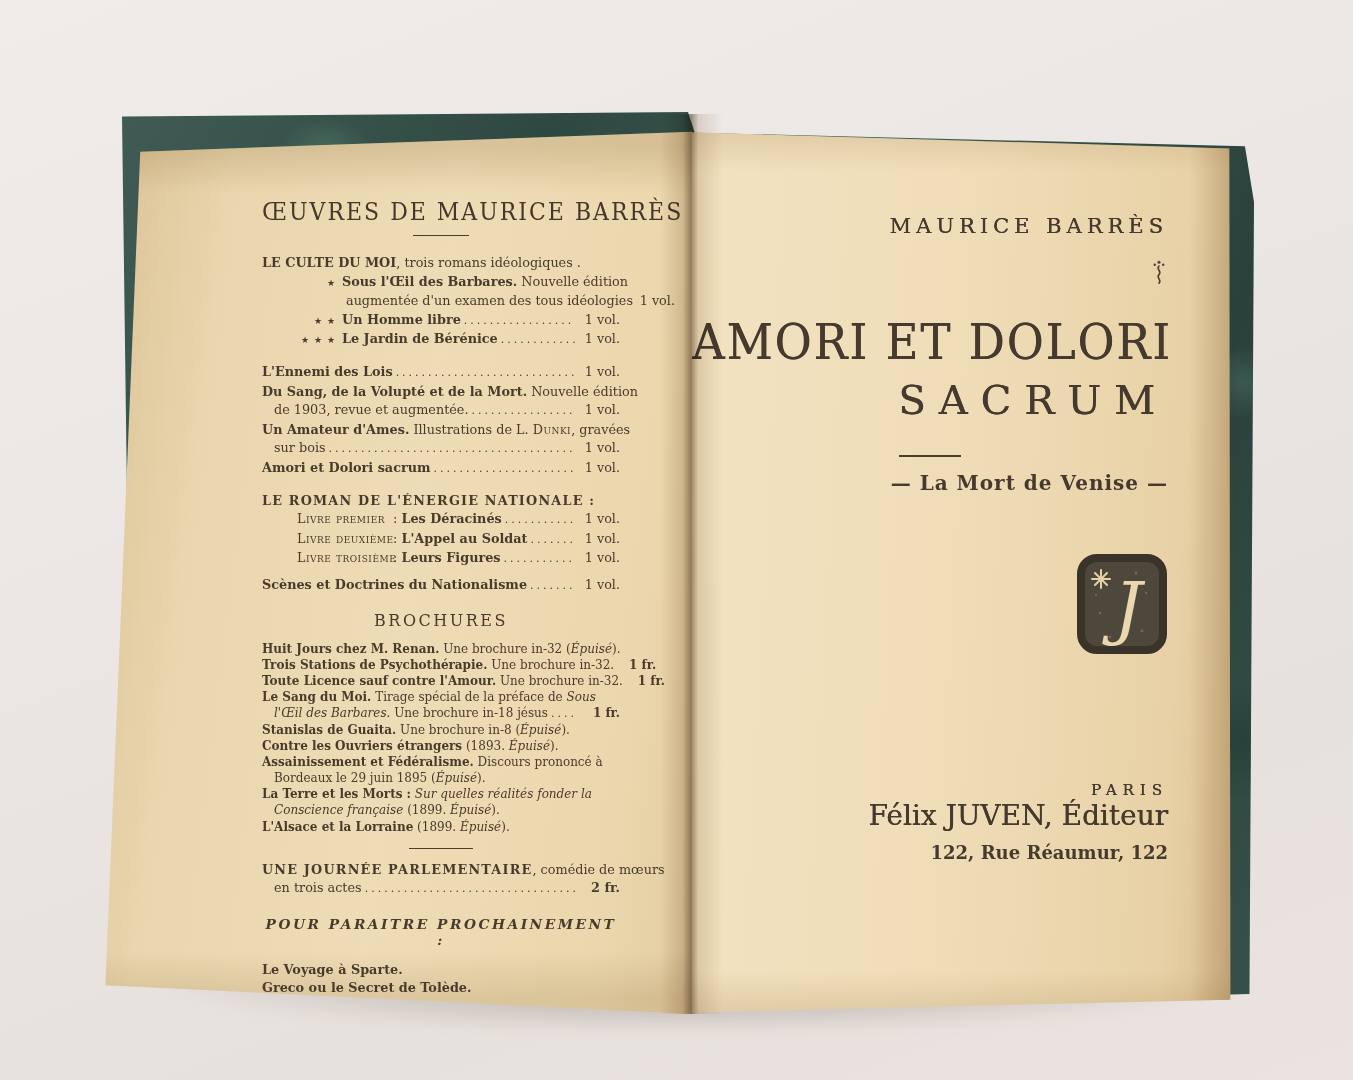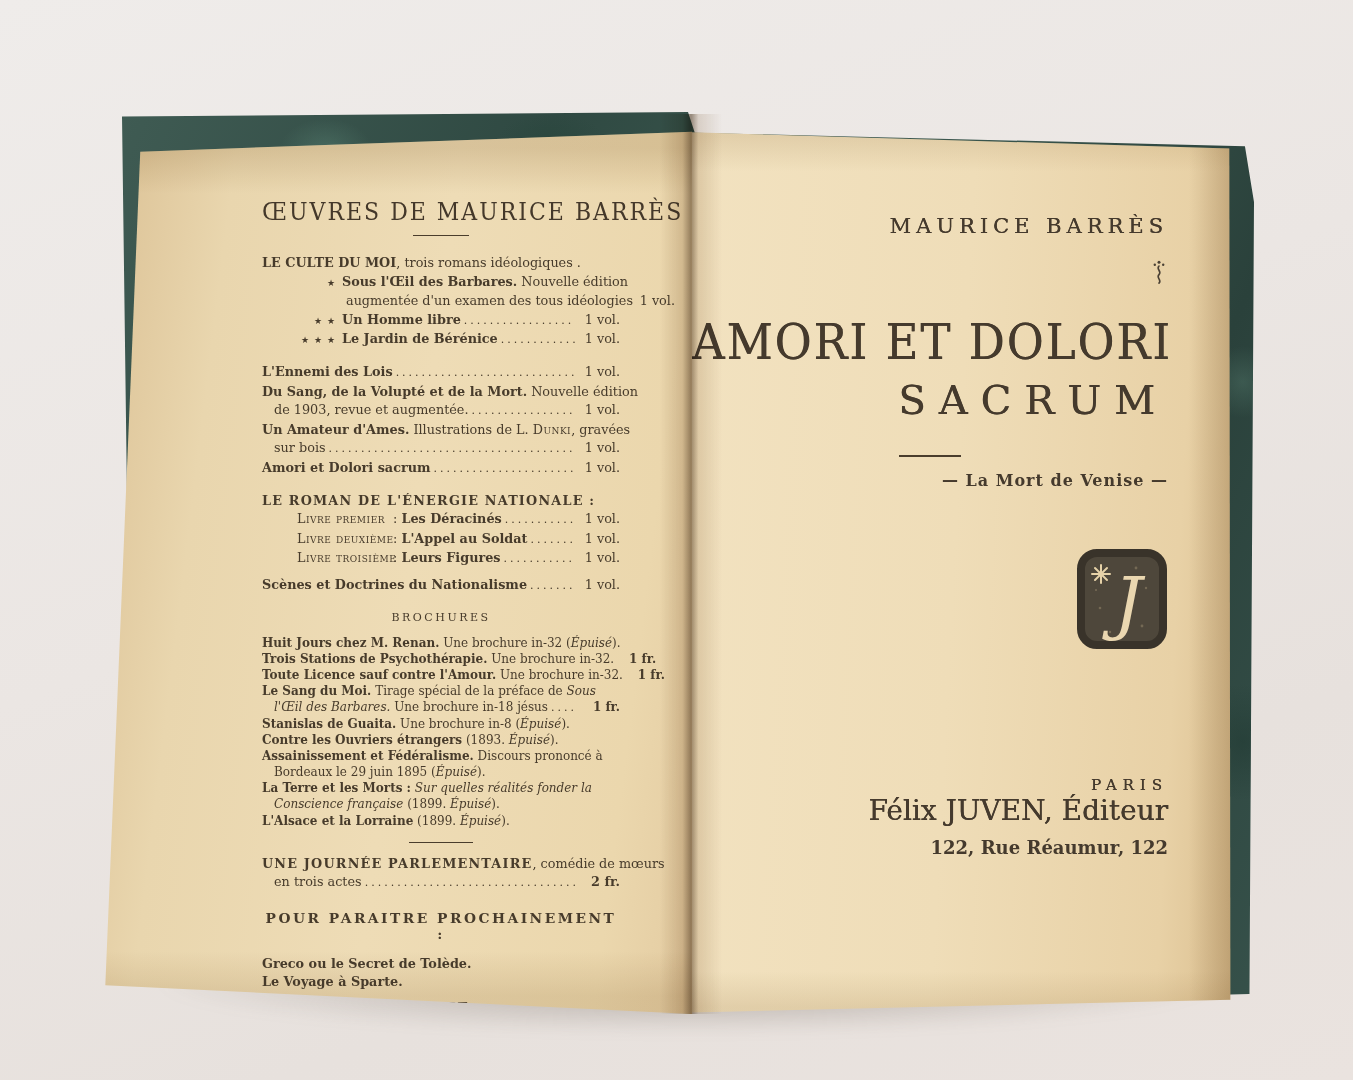--- a/index.html
+++ b/index.html
@@ -78,36 +78,36 @@
   .sg-b{font-weight:bold;}
   .sg-i{font-style:italic;}
   .sg-sc{font-variant:small-caps;letter-spacing:.5px;}
   .sg-bs{font-weight:bold;letter-spacing:1.2px;}
   .dots{flex:1 1 0;min-width:0;overflow:hidden;white-space:nowrap;margin:0 3px;}
   .dots::after{content:"....................................................................................................";letter-spacing:3px;font-size:11px;}
   .fill{flex:1 1 0;min-width:0;}
   .price{width:42px;flex-shrink:0;text-align:right;}
   .price.pb{font-weight:bold;}
   .ctr{text-align:center;margin:15px 0 11px;}
-  .ctr.caps{letter-spacing:2.5px;font-size:11px;}
-  .ctr.ital{letter-spacing:2.5px;font-size:13.8px;font-weight:bold;margin:17px 0 13px;}
+  .ctr.caps{letter-spacing:2.5px;font-size:16px;}
+  .ctr.ital{font-style:italic;letter-spacing:2.5px;font-size:13.8px;font-weight:bold;margin:17px 0 13px;}
   .rule-s{width:64px;border-top:1.4px solid #4a3d2c;margin:12px auto;}
   .wavy{margin:10px 0 6px;}
   .note{text-align:center;font-size:11.8px;line-height:16px;}
 
   
   .rp-content{position:absolute;left:0;right:70px;top:96px;text-align:right;color:#453a2d;}
   .rp-author{font-size:21px;letter-spacing:5px;font-weight:400;text-shadow:.3px 0 currentColor;}
   .rp-ornament{margin-top:22px;}
   .rp-title1{font-size:45px;letter-spacing:2px;margin-top:24px;font-weight:400;
     transform:scaleY(1.08);transform-origin:top center;text-shadow:.4px 0 currentColor;white-space:nowrap;}
   .rp-title2{font-size:40px;letter-spacing:13px;padding-left:2px;margin-top:10px;font-weight:400;
     text-shadow:.4px 0 currentColor;}
   .rp-rule{width:62px;border-top:2px solid #4a3d2c;margin:32px auto 0;}
-  .rp-subtitle{font-size:16px;font-weight:bold;letter-spacing:1px;margin-top:14px;}
+  .rp-subtitle{font-size:20px;font-weight:bold;letter-spacing:1px;margin-top:14px;}
   .rp-monogram{margin-top:58px;}
   .rp-city{margin-top:122px;font-size:15px;letter-spacing:6px;text-shadow:.3px 0 currentColor;}
   .rp-publisher{font-size:28px;text-shadow:.3px 0 currentColor;}
   .rp-address{margin-top:10px;font-size:18px;font-weight:bold;}
 </style>
 </head>
 <body>
 
 <div class="ground-shadow"></div>
 
@@ -249,24 +249,24 @@
           </div>
           <div class="ln cont">
             <span class="txt"><span class="sg-r">en trois actes</span></span>
             <span class="dots"></span>
             <span class="price pb">2 fr.</span>
           </div>
         </div>
         <div class="ctr ital">POUR PARAITRE PROCHAINEMENT :</div>
         <div class="blk">
           <div class="ln">
+            <span class="txt"><span class="sg-b">Le Voyage à Sparte.</span></span>
+          </div>
+          <div class="ln">
             <span class="txt"><span class="sg-b">Greco ou le Secret de Tolède.</span></span>
-          </div>
-          <div class="ln">
-            <span class="txt"><span class="sg-b">Le Voyage à Sparte.</span></span>
           </div>
           <div class="ln gap">
             <span class="txt"><span class="sg-bs">LES BASTIONS DE L'EST :</span></span>
           </div>
           <div class="ln star2">
             <span class="stars">★</span>
             <span class="txt"><span class="sg-b">La Discipline lorraine.</span></span>
           </div>
         </div>
         <div class="wavy">

